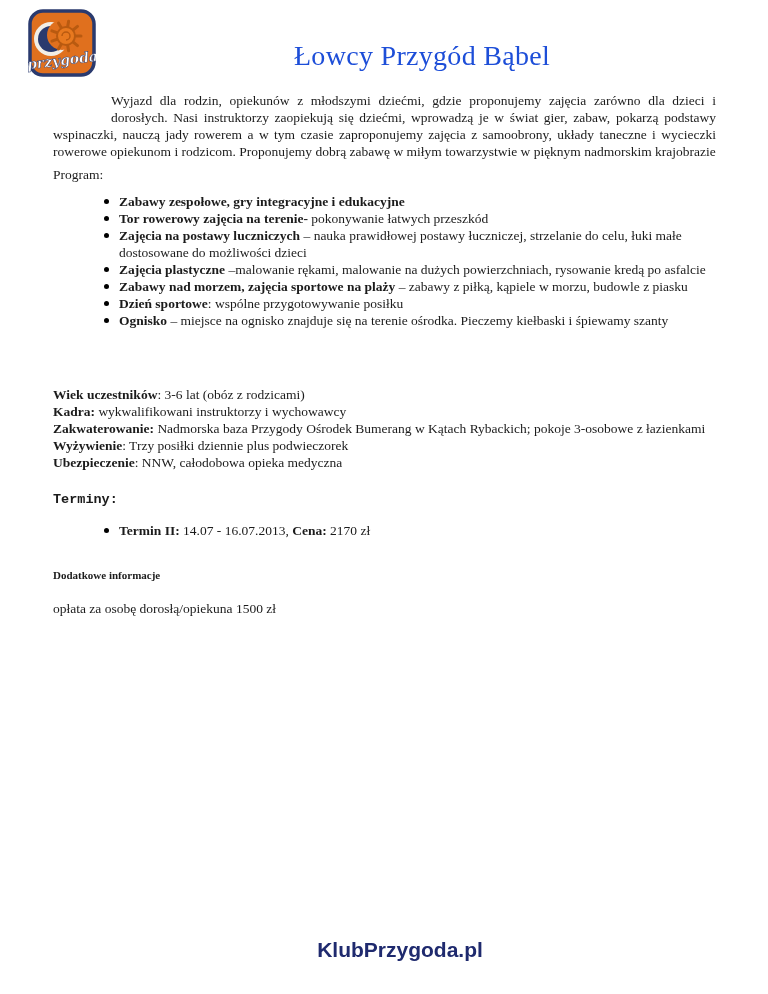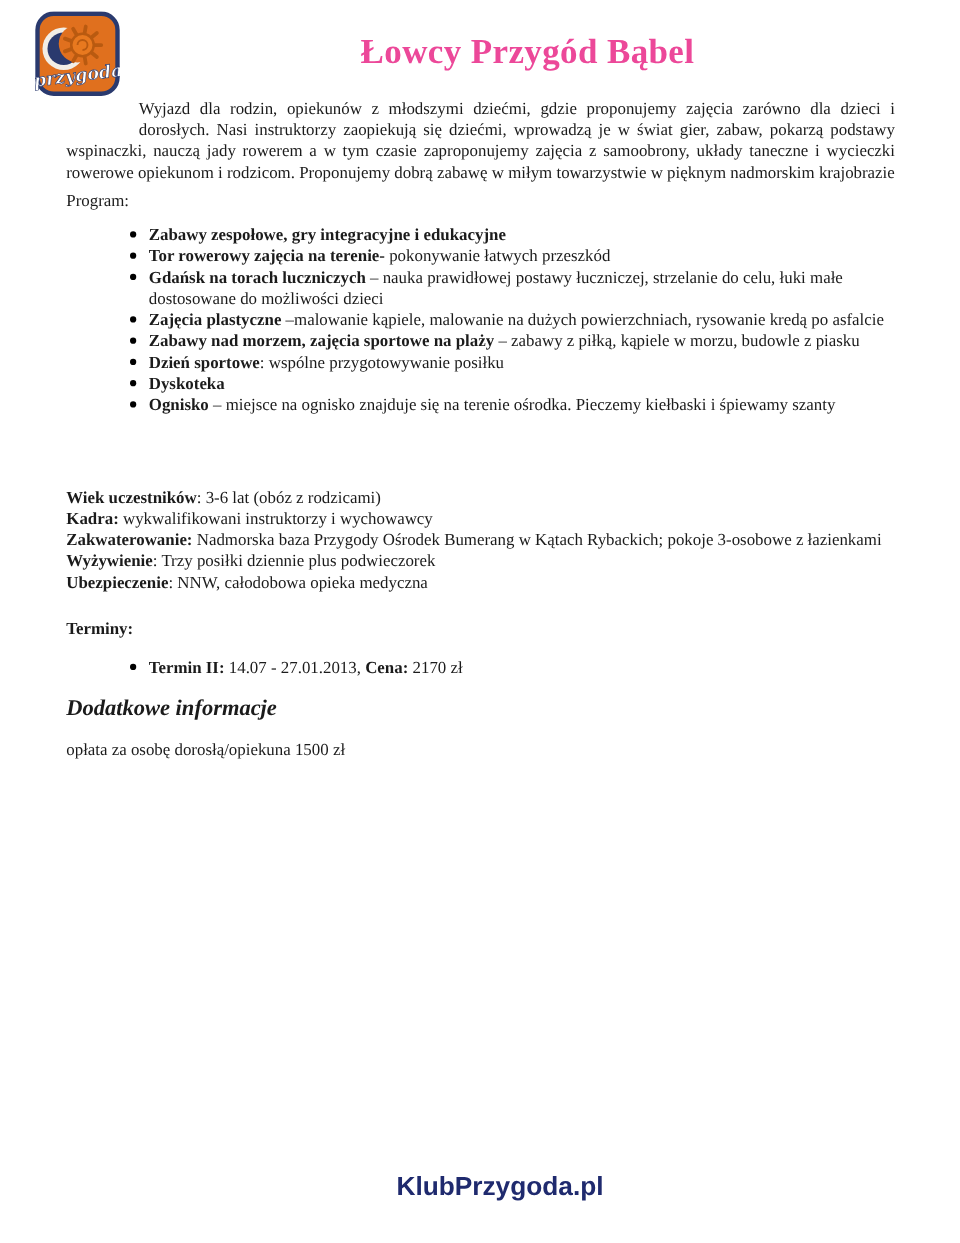--- a/index.html
+++ b/index.html
@@ -2,47 +2,47 @@
 <html><head>
 <meta charset="utf-8">
 <style>
   html,body { margin:0; padding:0; background:#ffffff; }
   .page {
     position:relative; width:768px; height:994px; background:#ffffff;
     font-family:"Liberation Serif", serif; color:#1b1b1b; overflow:hidden;
   }
   .logo { position:absolute; left:28px; top:9px; width:68px; height:68px; }
   .doc-title {
-    margin:0 0 0 76px; padding-top:26px; text-align:center;
-    font-size:28px; font-weight:700; letter-spacing:0.3px; color:#ec4899;
+    margin:0 0 0 76px; padding-top:40px; text-align:center;
+    font-size:28px; font-weight:400; letter-spacing:0.3px; color:#1d4ed8;
   }
   .intro {
     margin:20px 52px 0 53px; font-size:13.5px; line-height:17px;
     text-align:justify;
   }
   .indent-spacer { float:left; width:58px; height:34px; }
   .section-label { margin:6px 52px 0 53px; font-size:13.5px; line-height:17px; }
   ul.doc-list {
     list-style:none; margin:10px 55px 0 0; padding:0 0 0 119px;
     font-size:13.5px; line-height:17px;
   }
   ul.doc-list li { position:relative; }
   ul.doc-list li::before {
     content:""; position:absolute; left:-15px; top:6px;
     width:5px; height:5px; border-radius:50%; background:#000;
   }
   .b { font-weight:700; }
   .details { margin:57px 52px 0 53px; font-size:13.5px; line-height:17px; }
   .terms-heading {
-    margin:20px 52px 0 53px; font-weight:700; font-size:13.5px; line-height:17px;
+    margin:20px 52px 0 53px; font-weight:700; font-size:13.5px; line-height:17px;font-family:Liberation Mono, monospace;
   }
   ul.terms { margin-top:14px; }
   .additional-heading {
-    margin:16px 52px 0 53px; font-weight:700; font-style:italic;
-    font-size:18px; line-height:17px;
+    margin:28px 52px 0 53px; font-weight:700; 
+    font-size:11px; line-height:17px;
   }
   .additional-text { margin:16px 52px 0 53px; font-size:13.5px; line-height:17px; }
   .footer {
     position:absolute; top:938px; left:0; width:100%; text-align:center;
     font-family:"Liberation Sans", sans-serif; font-weight:700;
     font-size:21px; color:#1f2a6e;padding-left:16px;
   }
   .footer a { color:#1f2a6e; text-decoration:none; cursor:pointer; }
 </style>
 </head>
@@ -78,40 +78,39 @@
   <p class="intro">
     <span class="indent-spacer"></span>
     <span>Wyjazd dla rodzin, opiekunów z młodszymi dziećmi, gdzie proponujemy zajęcia zarówno dla dzieci i dorosłych. Nasi instruktorzy zaopiekują się dziećmi, wprowadzą je w świat gier, zabaw, pokarzą podstawy wspinaczki, nauczą jady rowerem a w tym czasie zaproponujemy zajęcia z samoobrony, układy taneczne i wycieczki rowerowe opiekunom i rodzicom. Proponujemy dobrą zabawę w miłym towarzystwie w pięknym nadmorskim krajobrazie</span>
   </p>
 
   <div class="section-label">Program:</div>
 
   <ul class="doc-list">
     <li><span class="b">Zabawy zespołowe, gry integracyjne i edukacyjne</span><span></span></li>
     <li><span class="b">Tor rowerowy zajęcia na terenie-</span><span> pokonywanie łatwych przeszkód</span></li>
-    <li><span class="b">Gdańsk na torach luczniczych</span><span> – nauka prawidłowej postawy łuczniczej, strzelanie do celu, łuki małe dostosowane do możliwości dzieci</span></li>
-    <li><span class="b">Zajęcia plastyczne</span><span> –malowanie kąpiele, malowanie na dużych powierzchniach, rysowanie kredą po asfalcie</span></li>
+    <li><span class="b">Zajęcia na postawy luczniczych</span><span> – nauka prawidłowej postawy łuczniczej, strzelanie do celu, łuki małe dostosowane do możliwości dzieci</span></li>
+    <li><span class="b">Zajęcia plastyczne</span><span> –malowanie rękami, malowanie na dużych powierzchniach, rysowanie kredą po asfalcie</span></li>
     <li><span class="b">Zabawy nad morzem, zajęcia sportowe na plaży</span><span> – zabawy z piłką, kąpiele w morzu, budowle z piasku</span></li>
     <li><span class="b">Dzień sportowe</span><span>: wspólne przygotowywanie posiłku</span></li>
-    <li><span class="b">Dyskoteka</span><span></span></li>
     <li><span class="b">Ognisko</span><span> – miejsce na ognisko znajduje się na terenie ośrodka. Pieczemy kiełbaski i śpiewamy szanty</span></li>
   </ul>
 
   <div class="details">
     <div><span class="b">Wiek uczestników</span><span>: 3-6 lat (obóz z rodzicami)</span></div>
     <div><span class="b">Kadra:</span><span> wykwalifikowani instruktorzy i wychowawcy</span></div>
     <div><span class="b">Zakwaterowanie:</span><span> Nadmorska baza Przygody Ośrodek Bumerang w Kątach Rybackich; pokoje 3-osobowe z łazienkami</span></div>
     <div><span class="b">Wyżywienie</span><span>: Trzy posiłki dziennie plus podwieczorek</span></div>
     <div><span class="b">Ubezpieczenie</span><span>: NNW, całodobowa opieka medyczna</span></div>
   </div>
 
   <div class="terms-heading">Terminy:</div>
   <ul class="doc-list terms">
     <li>
-      <span class="b">Termin II:</span><span> 14.07 - 27.01.2013, </span><span class="b">Cena:</span><span> 2170 zł</span>
+      <span class="b">Termin II:</span><span> 14.07 - 16.07.2013, </span><span class="b">Cena:</span><span> 2170 zł</span>
     </li>
   </ul>
 
   <div class="additional-heading">Dodatkowe informacje</div>
   <div class="additional-text">opłata za osobę dorosłą/opiekuna 1500 zł</div>
 
   <div class="footer">
     <a>KlubPrzygoda.pl</a>
   </div>
 

